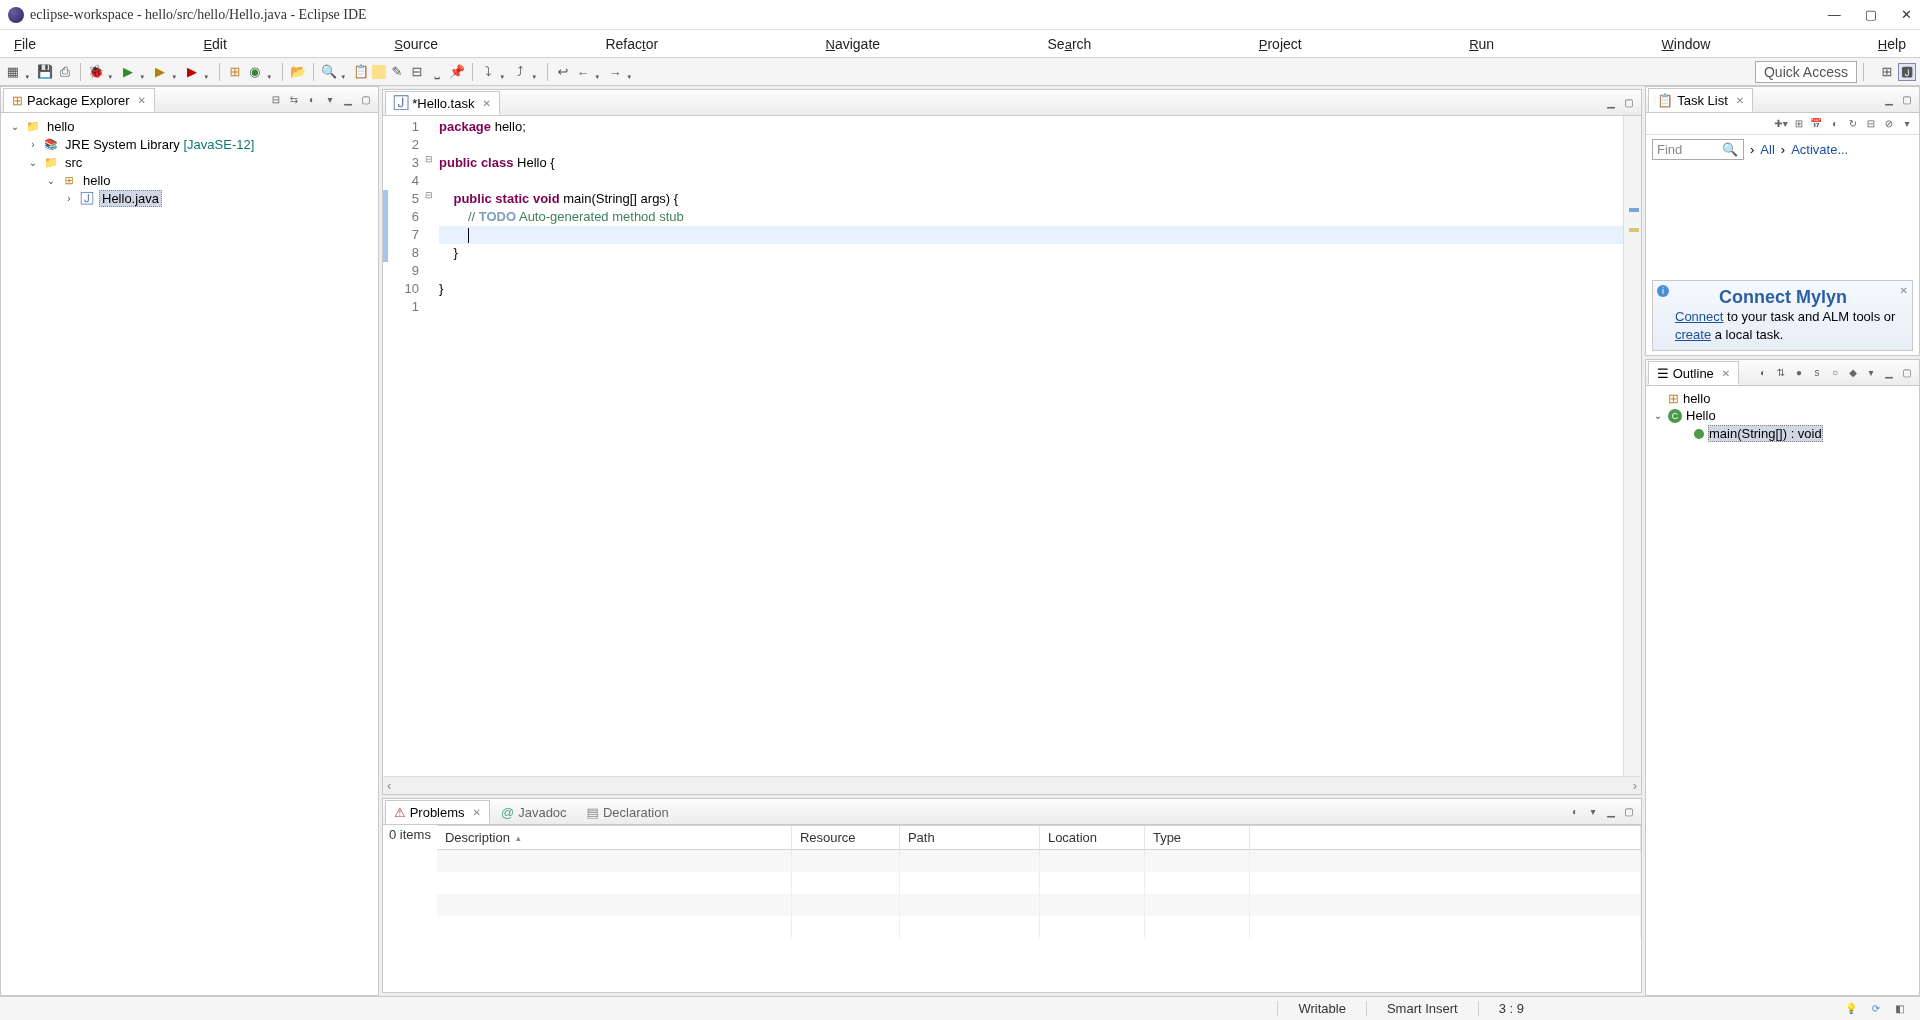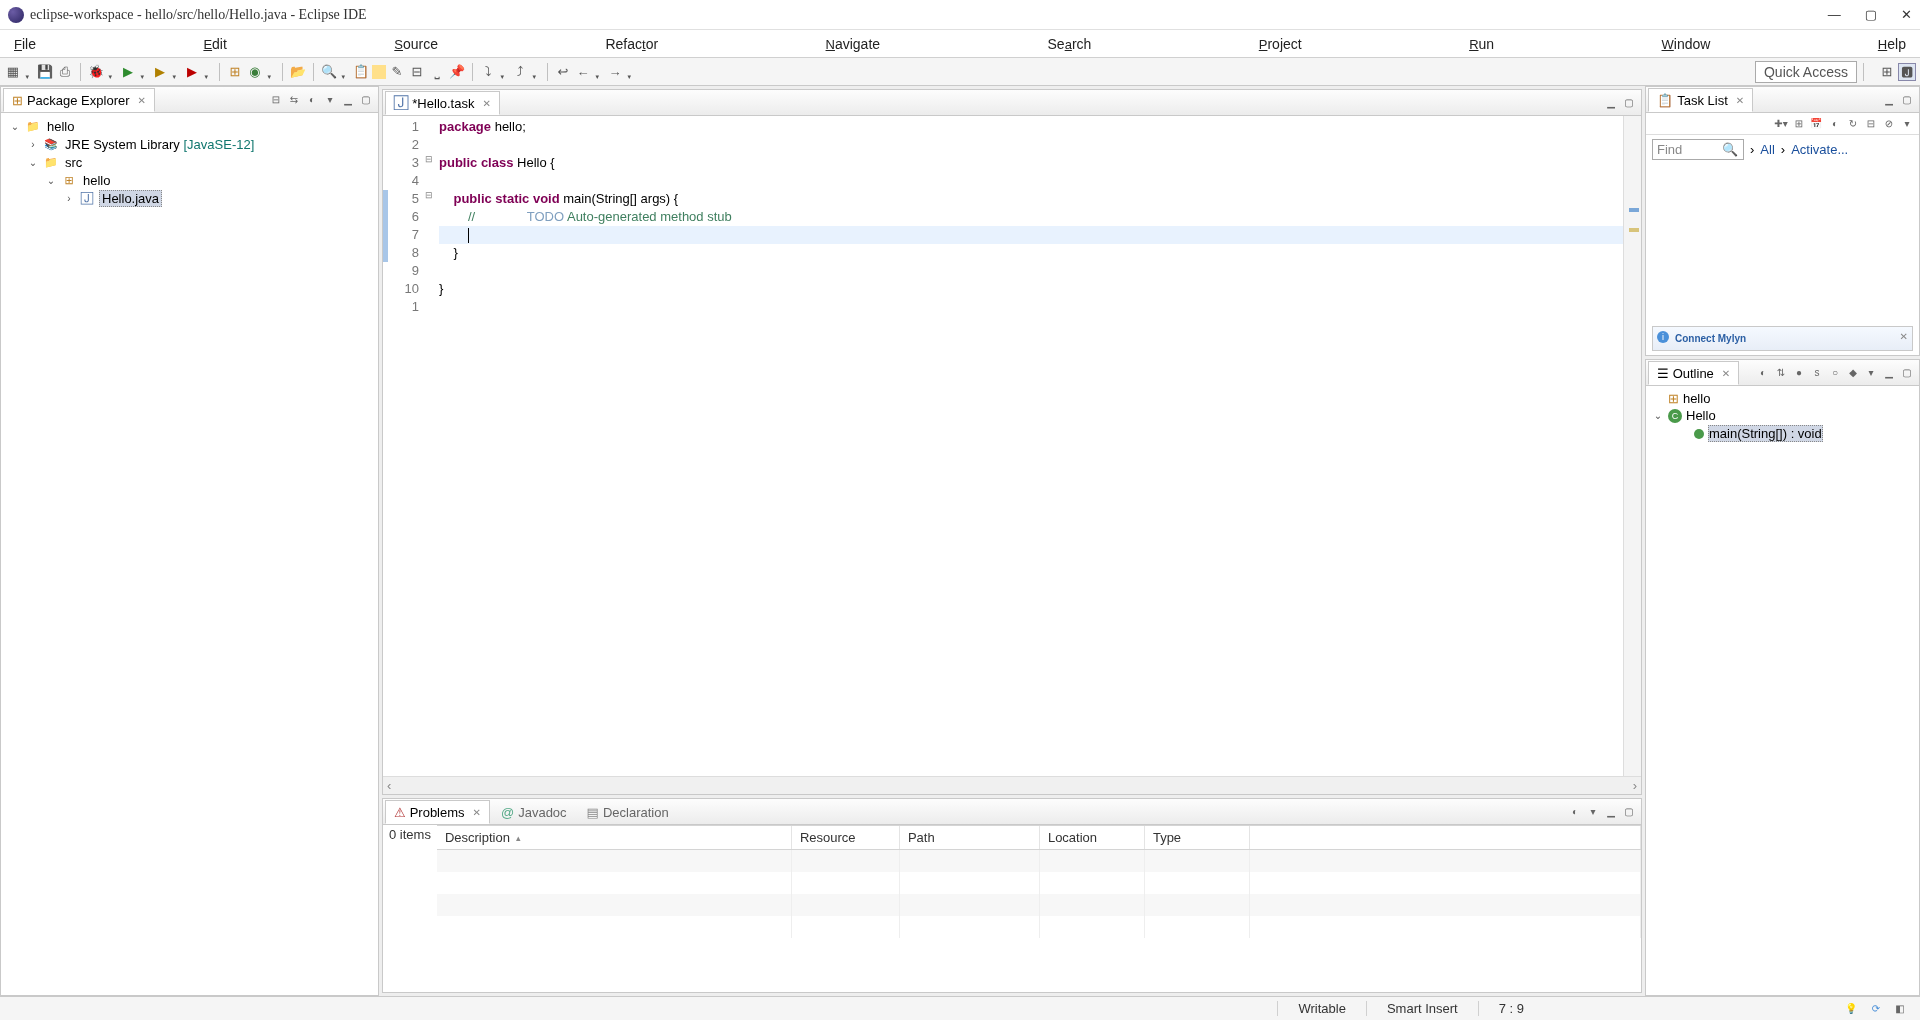--- a/index.html
+++ b/index.html
@@ -62,21 +62,21 @@
 .editor-body { flex: 1; display: flex; position: relative; font-family: Consolas, monospace; font-size: 14px; }
 .gutter { width: 32px; text-align: right; color: #787878; padding: 2px 6px 2px 2px; background: #fff; user-select: none; position: relative; }
 .gutter .ln { height: 18px; line-height: 18px; }
 .folding-strip { width: 14px; background: #fff; position: relative; }
 .folding-strip .fold { position: absolute; font-size: 9px; color: #888; left: 0; }
 .code { flex: 1; padding: 2px 0; background: #fff; overflow: hidden; }
 .code .cl { height: 18px; line-height: 18px; white-space: pre; }
 .code .cl.current { background: #e8f2fe; }
 .kw { color: #7f0055; font-weight: bold; }
 .cm { color: #3f7f5f; }
-.todo { color: #7f9fbf; font-weight: normal; margin-left: 48px; }
+.todo { color: #7f9fbf; font-weight: bold; }
 .leftstrip { width: 10px; background: #fff; position: relative; }
 .leftstrip .hl { position: absolute; left: 0; width: 5px; background: #a8c6e8; }
 .overview { width: 18px; background: #f4f4f4; border-left: 1px solid #ddd; position: relative; }
 .overview .mark { position: absolute; right: 2px; width: 10px; height: 4px; }
 .editor-hscroll { height: 18px; background: #f0f0f0; border-top: 1px solid #ddd; display: flex; align-items: center; justify-content: space-between; padding: 0 4px; color: #888; }
 .caret { display: inline-block; width: 1px; height: 15px; background: #000; vertical-align: middle; }
 
 
 .problems { height: 195px; margin: 0 3px 3px 3px; }
 .problems-body { flex: 1; display: flex; flex-direction: row; }
@@ -90,21 +90,21 @@
 .ptable-rows .prow .pc { border-right: 1px solid #eee; }
 
 
 .right-col { width: 275px; display: flex; flex-direction: column; }
 .tasklist { height: 270px; margin-bottom: 3px; }
 .tasklist-body { flex: 1; padding: 4px 6px; display: flex; flex-direction: column; gap: 4px; }
 .find-row { display: flex; align-items: center; gap: 6px; }
 .find-input { flex: 0 0 92px; border: 1px solid #aaa; padding: 2px 4px; color: #888; display:flex; justify-content:space-between; align-items:center;}
 .linkish { color: #1a4f9c; cursor: pointer; text-align: center; }
 .mylyn { border: 1px solid #c9c9c9; background: linear-gradient(#f5f9ff,#e8eef7); padding: 6px 8px; margin-top: auto; position: relative;}
-.mylyn .title { color: #2b5fa4; font-weight: bold; font-size: 10px; }
+.mylyn .title { color: #2b5fa4; font-weight: bold; font-size: 18px; margin-left: 44px; }
 .mylyn a { color: #1a4f9c; text-decoration: underline; cursor: pointer; }
 .mylyn .info-ico { position:absolute; left:4px; top:4px; width:12px;height:12px;border-radius:50%; background:#4a90d9; color:#fff; font-size:9px; display:flex;align-items:center;justify-content:center;}
 .mylyn .close-ico { position:absolute; right:4px; top:4px; font-size:10px; color:#888; cursor:pointer;}
 
 .outline { flex: 1; }
 .outline-body { flex:1; padding: 4px; }
 .outline-row { display:flex; align-items:center; gap:4px; padding:1px 0;}
 .outline-row .twisty { width:12px; font-size:10px; color:#555; text-align:center;}
 .oicon { width:14px; height:14px; border-radius:50%; display:inline-flex; align-items:center; justify-content:center; font-size:9px; color:#fff;}
 .outline .l1 { padding-left: 2px;}
@@ -412,20 +412,23 @@
           <span>›</span>
           <span class="linkish">All</span>
           <span>›</span>
           <span class="linkish">Activate...</span>
         </div>
         <div class="mylyn">
           <span class="info-ico">i</span>
           <span class="close-ico">✕</span>
           <div style="padding-left:14px">
           <div class="title">Connect Mylyn</div>
+          <div style="font-size:13px; line-height:1.4">
+            <a>Connect</a><span> to your task and ALM tools or </span><a>create</a><span> a local task.</span>
+          </div>
           </div>
         </div>
       </div>
     </div>
 
     <div class="view outline">
       <div class="view-header">
         <div class="view-tab">
           <span>☰</span>
           <span>Outline</span>
@@ -462,20 +465,20 @@
       </div>
     </div>
   </div>
 
 </div>
 
 <div class="statusbar">
   <div class="filler"></div>
   <div class="cell">Writable</div>
   <div class="cell">Smart Insert</div>
-  <div class="cell">7 : 9</div>
+  <div class="cell">3 : 9</div>
   <div class="cell" style="width:300px"></div>
   <div class="tray">
     <span class="vbtn" style="color:#d9a400">💡</span>
     <span class="vbtn" style="color:#4a90d9">⟳</span>
     <span class="vbtn">◧</span>
   </div>
 </div>
 
 </body></html>

